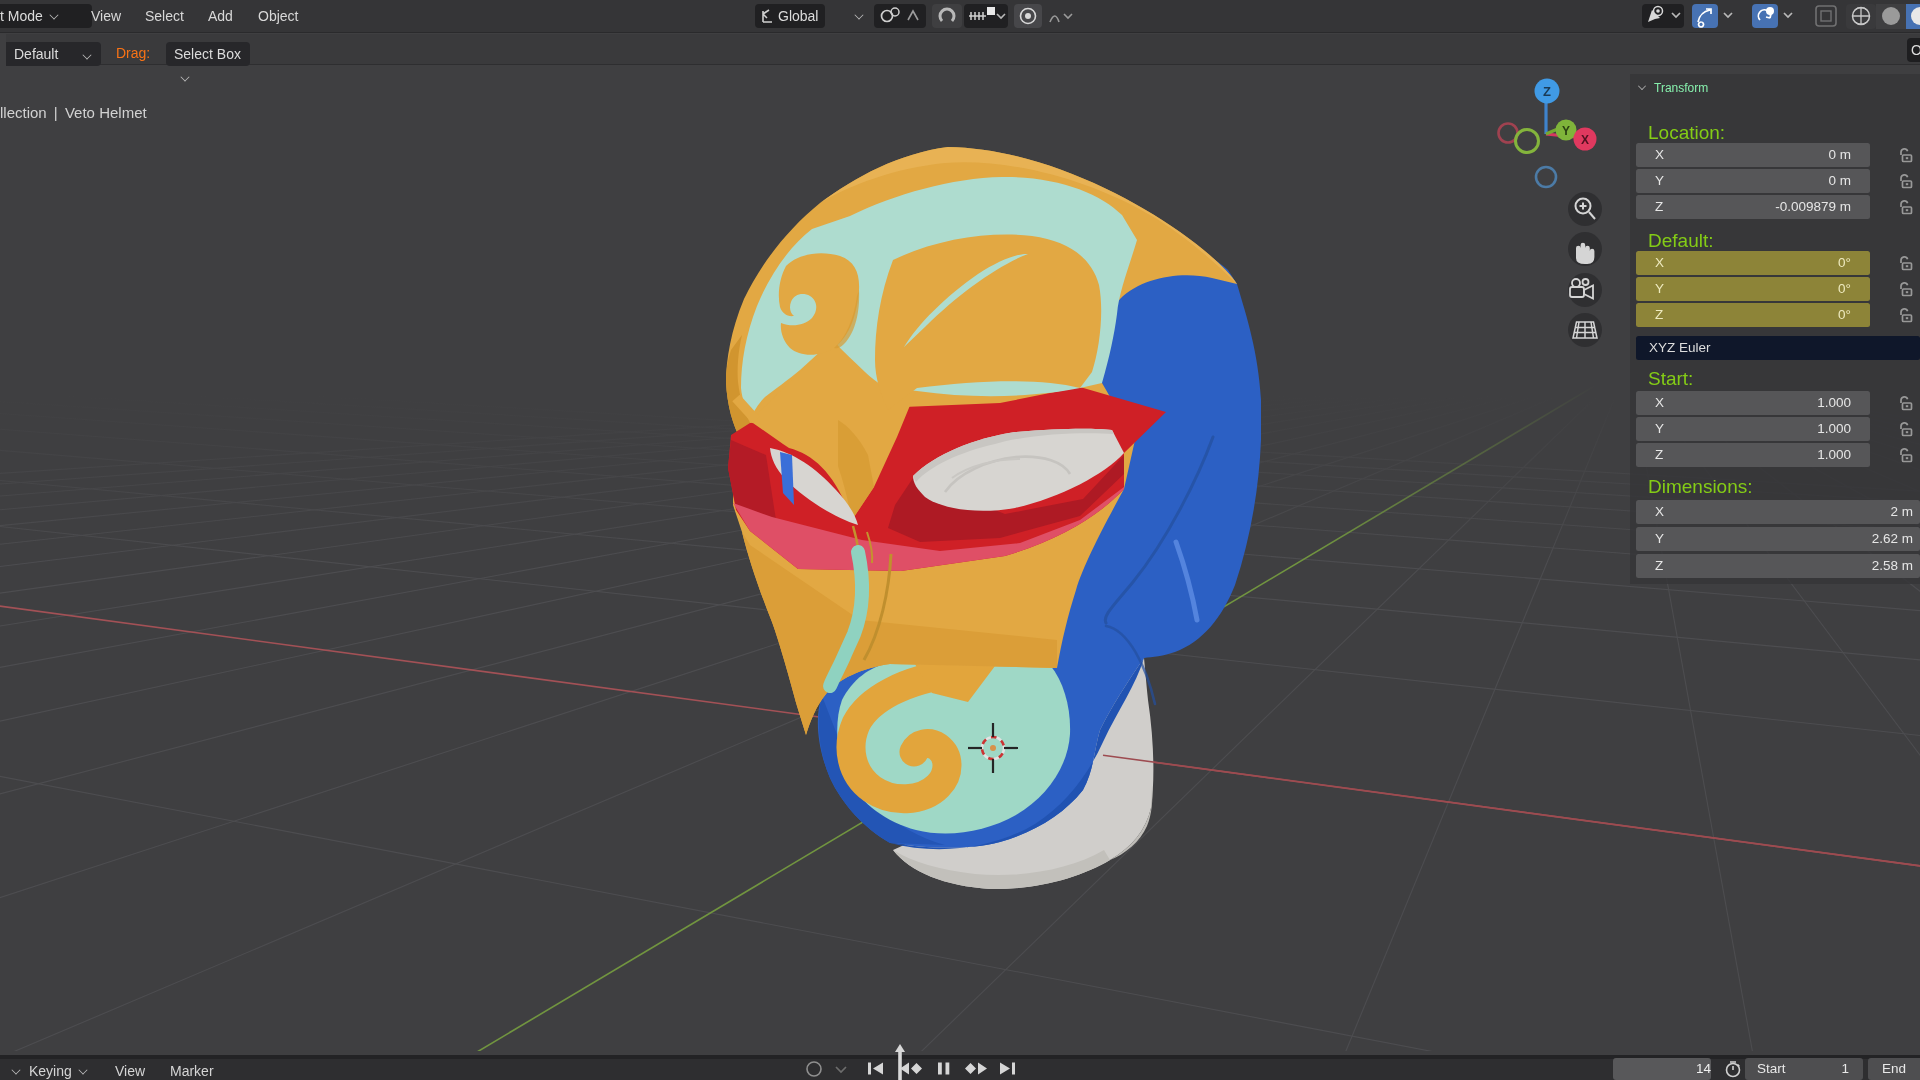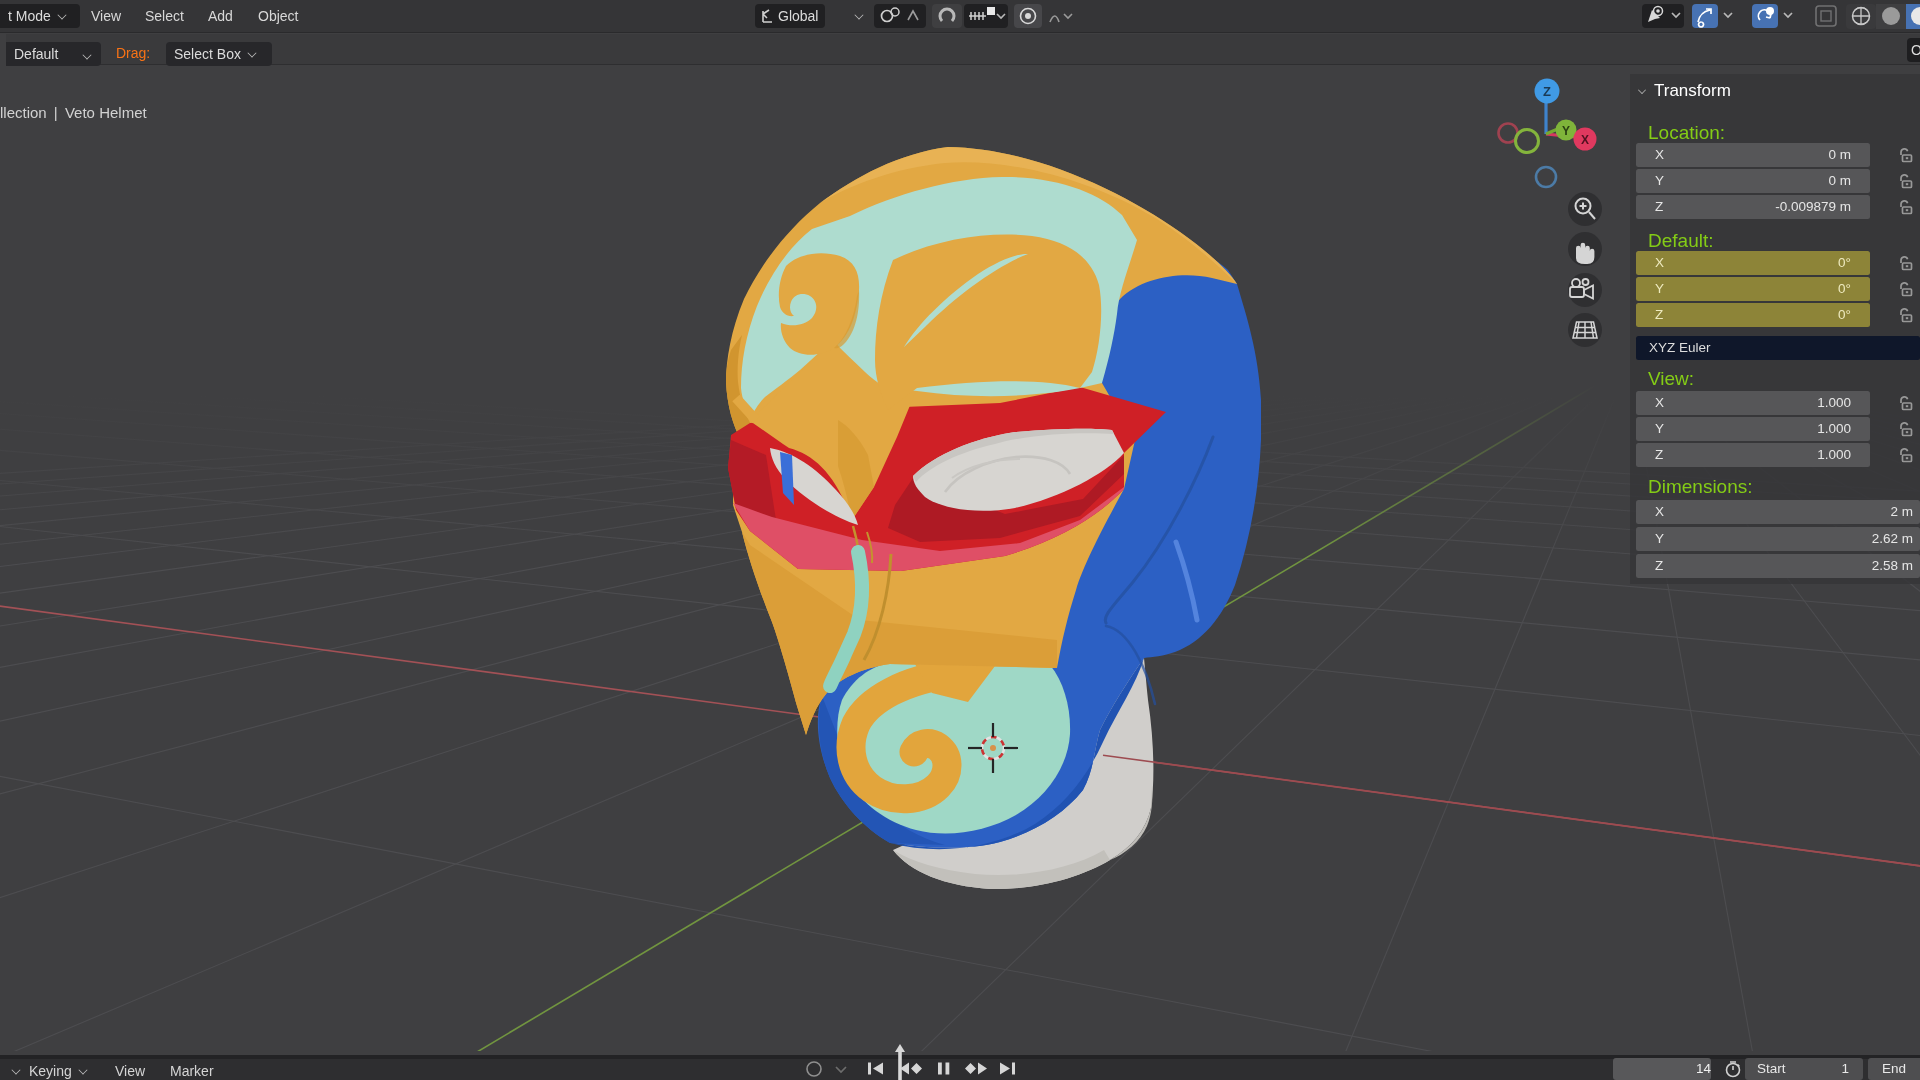--- a/index.html
+++ b/index.html
@@ -2,21 +2,21 @@
 <html><head><meta charset="utf-8"><style>
 * { margin:0; padding:0; box-sizing:border-box; }
 html,body { width:1920px; height:1080px; overflow:hidden; background:#3f3f41; font-family:"Liberation Sans",sans-serif; }
 .topbar { position:absolute; top:0; left:0; width:1920px; height:33px; background:#353537; border-bottom:1px solid #2a2a2c; z-index:5; }
 .toolbar { position:absolute; top:34px; left:0; width:1920px; height:31px; background:#3a3a3c; border-bottom:1px solid #2e2e30; z-index:5;margin-left:6px; }
 .menubtn { position:absolute; top:4px; height:24px; background:#202022; border-radius:4px; color:#dcdcdc; font-size:14px; line-height:24px; padding:0 8px; }
 .menu { position:absolute; top:0; height:33px; line-height:32px; color:#d8d8d8; font-size:14px; }
 .chev { display:inline-block; width:8px; height:8px; border-right:1.6px solid #c0c0c0; border-bottom:1.6px solid #c0c0c0; transform:rotate(45deg) scale(0.8); margin-left:7px; margin-bottom:2px; }
 .vptext { position:absolute; top:104px; left:0; color:#d2d2d2; font-size:15px; z-index:3; }
 .panel { position:absolute; left:1630px; top:74px; width:290px; height:510px; background:rgba(54,54,56,0.82); z-index:4; }
-.phead { position:absolute; top:7px; left:8px; color:#ffffff; font-size:17px; }
+.phead { position:absolute; top:7px; left:8px; color:#86efac; font-size:12px; }
 .plabel { position:absolute; left:18px; color:#84cc16; font-size:19px; }
 .frow { position:absolute; left:6px; height:24px; background:#565658; border-radius:2.5px; color:#e6e6e6; font-size:13.5px; line-height:24px; }
 .frow.yellow { background:#8d8438; color:#eeeabf; }
 .frow .fl { position:absolute; left:19px; }
 .frow .fv { position:absolute; right:19px; }
 .euler { position:absolute; left:6px; width:284px; height:24px; background:#0f172a; border-radius:2.5px; color:#dddddd; font-size:13.5px; line-height:24px; padding-left:13px; }
 .lock { position:absolute; left:268px; }
 .botbar { position:absolute; top:1055px; left:0; width:1920px; height:25px; background:#2e2e30; border-top:4px solid #232325; z-index:5; }
 .bmenu { position:absolute; top:0; height:25px; line-height:24px; color:#d5d5d5; font-size:14px; }
 .ffield { position:absolute; top:1058px; height:22px; background:#58585a; border-radius:3px; color:#f0f0f0; font-size:13.5px; line-height:22px; text-align:right; z-index:6; }
@@ -188,21 +188,21 @@
  <path d="M1584,290 l9,-4.5 l0,13 l-9,-4.5 z"></path>
  <circle cx="1576" cy="283" r="4"></circle>
       <circle cx="1585.5" cy="282" r="3"></circle>
 </g>
 <g stroke="#d5d5d5" stroke-width="1.5" fill="none">
  <path d="M1573,338 l24,0 l-3.5,-16 l-17,0 z M1579,322 l-2.5,16 M1585,322 l0,16 M1591,322 l2.5,16 M1574.6,327.5 l20.8,0 M1573.6,332.5 l22.8,0"></path>
 </g>
 
 </svg>
 <div class="topbar">
- <div class="menubtn" style="left:0;width:80px;border-radius:0 4px 4px 0;padding-left:8px">t Mode<span class="chev"></span></div>
+ <div class="menubtn" style="left:0;width:92px;border-radius:0 4px 4px 0;padding-left:0">t Mode<span class="chev"></span></div>
  <div class="menu" style="left:91px">View</div>
  <div class="menu" style="left:145px">Select</div>
  <div class="menu" style="left:208px">Add</div>
  <div class="menu" style="left:258px">Object</div>
  <svg width="70" height="24" style="position:absolute;left:755px;top:4px" viewBox="0 0 70 24">
       <rect width="70" height="24" rx="4" fill="#202022"></rect>
       <path d="M8,18 L8,7 M8,18 L17,18 M8,10 l6,-4 m-6,4 l4,4" stroke="#cfcfcf" stroke-width="1.6" fill="none"></path>
       <text x="23" y="17" fill="#dcdcdc" font-size="14" font-family="Liberation Sans,sans-serif">Global</text>
     </svg>
  <div class="menu" style="left:848px"><span class="chev"></span></div>
@@ -249,21 +249,21 @@
       <path d="M212.5,16 l17,0 M221,7.5 l0,17 M215,10 a9,9 0 0 1 12,0 M215,22 a9,9 0 0 0 12,0" stroke="#c8c8c8" stroke-width="1.3" fill="none"></path>
   <rect x="236" y="4" width="30" height="25" fill="#3f3f41"></rect>
   <circle cx="251" cy="16" r="9" fill="#9a9a9a"></circle>
   <rect x="266" y="4" width="14" height="25" fill="#4772b3"></rect>
   <circle cx="280" cy="16" r="9" fill="#e8e8e8"></circle>
  </svg>
 </div>
 <div class="toolbar">
  <div class="menubtn" style="top:8px;left:0;width:95px;background:#27272a;border-radius:0 4px 4px 0">Default<span class="chev" style="position:absolute;right:10px;top:9px"></span></div>
  <div class="menu" style="left:110px;top:3px;font-size:14px;color:#f97316">Drag:</div>
- <div class="menubtn" style="top:8px;left:160px;width:106px;background:#27272a">Select Box<span class="chev"></span></div>
+ <div class="menubtn" style="top:8px;left:160px;width:84px;background:#27272a">Select Box<span class="chev"></span></div>
  <div class="menubtn" style="top:4px;left:1901px;width:40px;background:#1e1e20;padding:0 4px">Op</div>
 </div>
 <div class="vptext">llection  |  Veto Helmet</div>
 <div class="panel">
  <div class="phead"><span class="chev" style="transform:rotate(45deg) scale(0.7);margin-right:8px;margin-left:0"></span>Transform</div>
 <div class="plabel" style="top:48px">Location:</div>
 <div class="frow" style="top:69px;width:234px">
       <span class="fl">X</span>
       <span class="fv">0 m</span>
     </div>
@@ -312,21 +312,21 @@
 <div class="frow yellow" style="top:229px;width:234px">
       <span class="fl">Z</span>
       <span class="fv">0°</span>
     </div>
 <svg class="lock" style="top:233px" width="16" height="16" viewBox="0 0 16 16">
       <path d="M3,8 L3,5 A3.4,3.4 0 0 1 9.6,4.2" fill="none" stroke="#989898" stroke-width="1.7"></path>
       <rect x="4.5" y="8" width="9" height="6.5" rx="1" fill="none" stroke="#989898" stroke-width="1.7"></rect>
       <rect x="7.8" y="10.2" width="2.4" height="2" fill="#989898"></rect>
     </svg>
 <div class="euler" style="top:262px">XYZ Euler</div>
-<div class="plabel" style="top:294px">View:</div>
+<div class="plabel" style="top:294px">Start:</div>
 <div class="frow" style="top:317px;width:234px">
       <span class="fl">X</span>
       <span class="fv">1.000</span>
     </div>
 <svg class="lock" style="top:321px" width="16" height="16" viewBox="0 0 16 16">
       <path d="M3,8 L3,5 A3.4,3.4 0 0 1 9.6,4.2" fill="none" stroke="#989898" stroke-width="1.7"></path>
       <rect x="4.5" y="8" width="9" height="6.5" rx="1" fill="none" stroke="#989898" stroke-width="1.7"></rect>
       <rect x="7.8" y="10.2" width="2.4" height="2" fill="#989898"></rect>
     </svg>
 <div class="frow" style="top:343px;width:234px">

